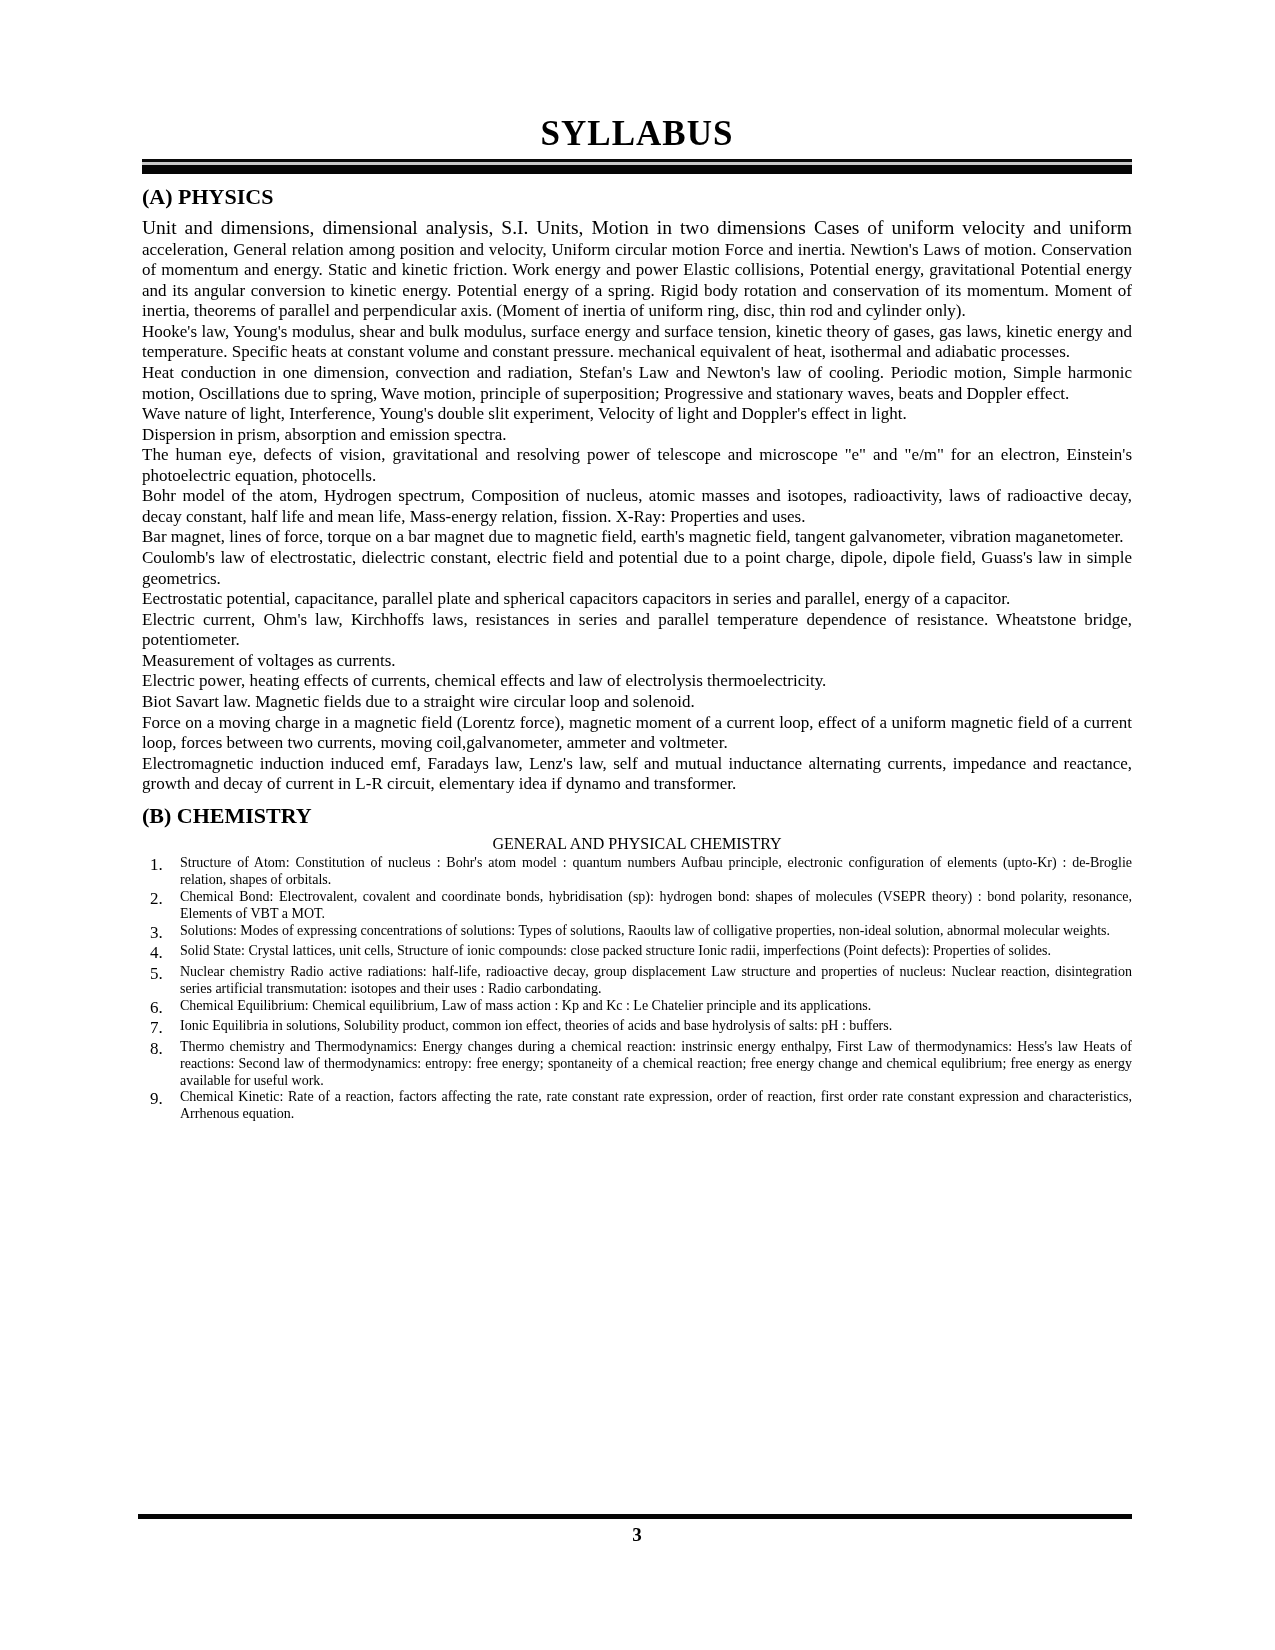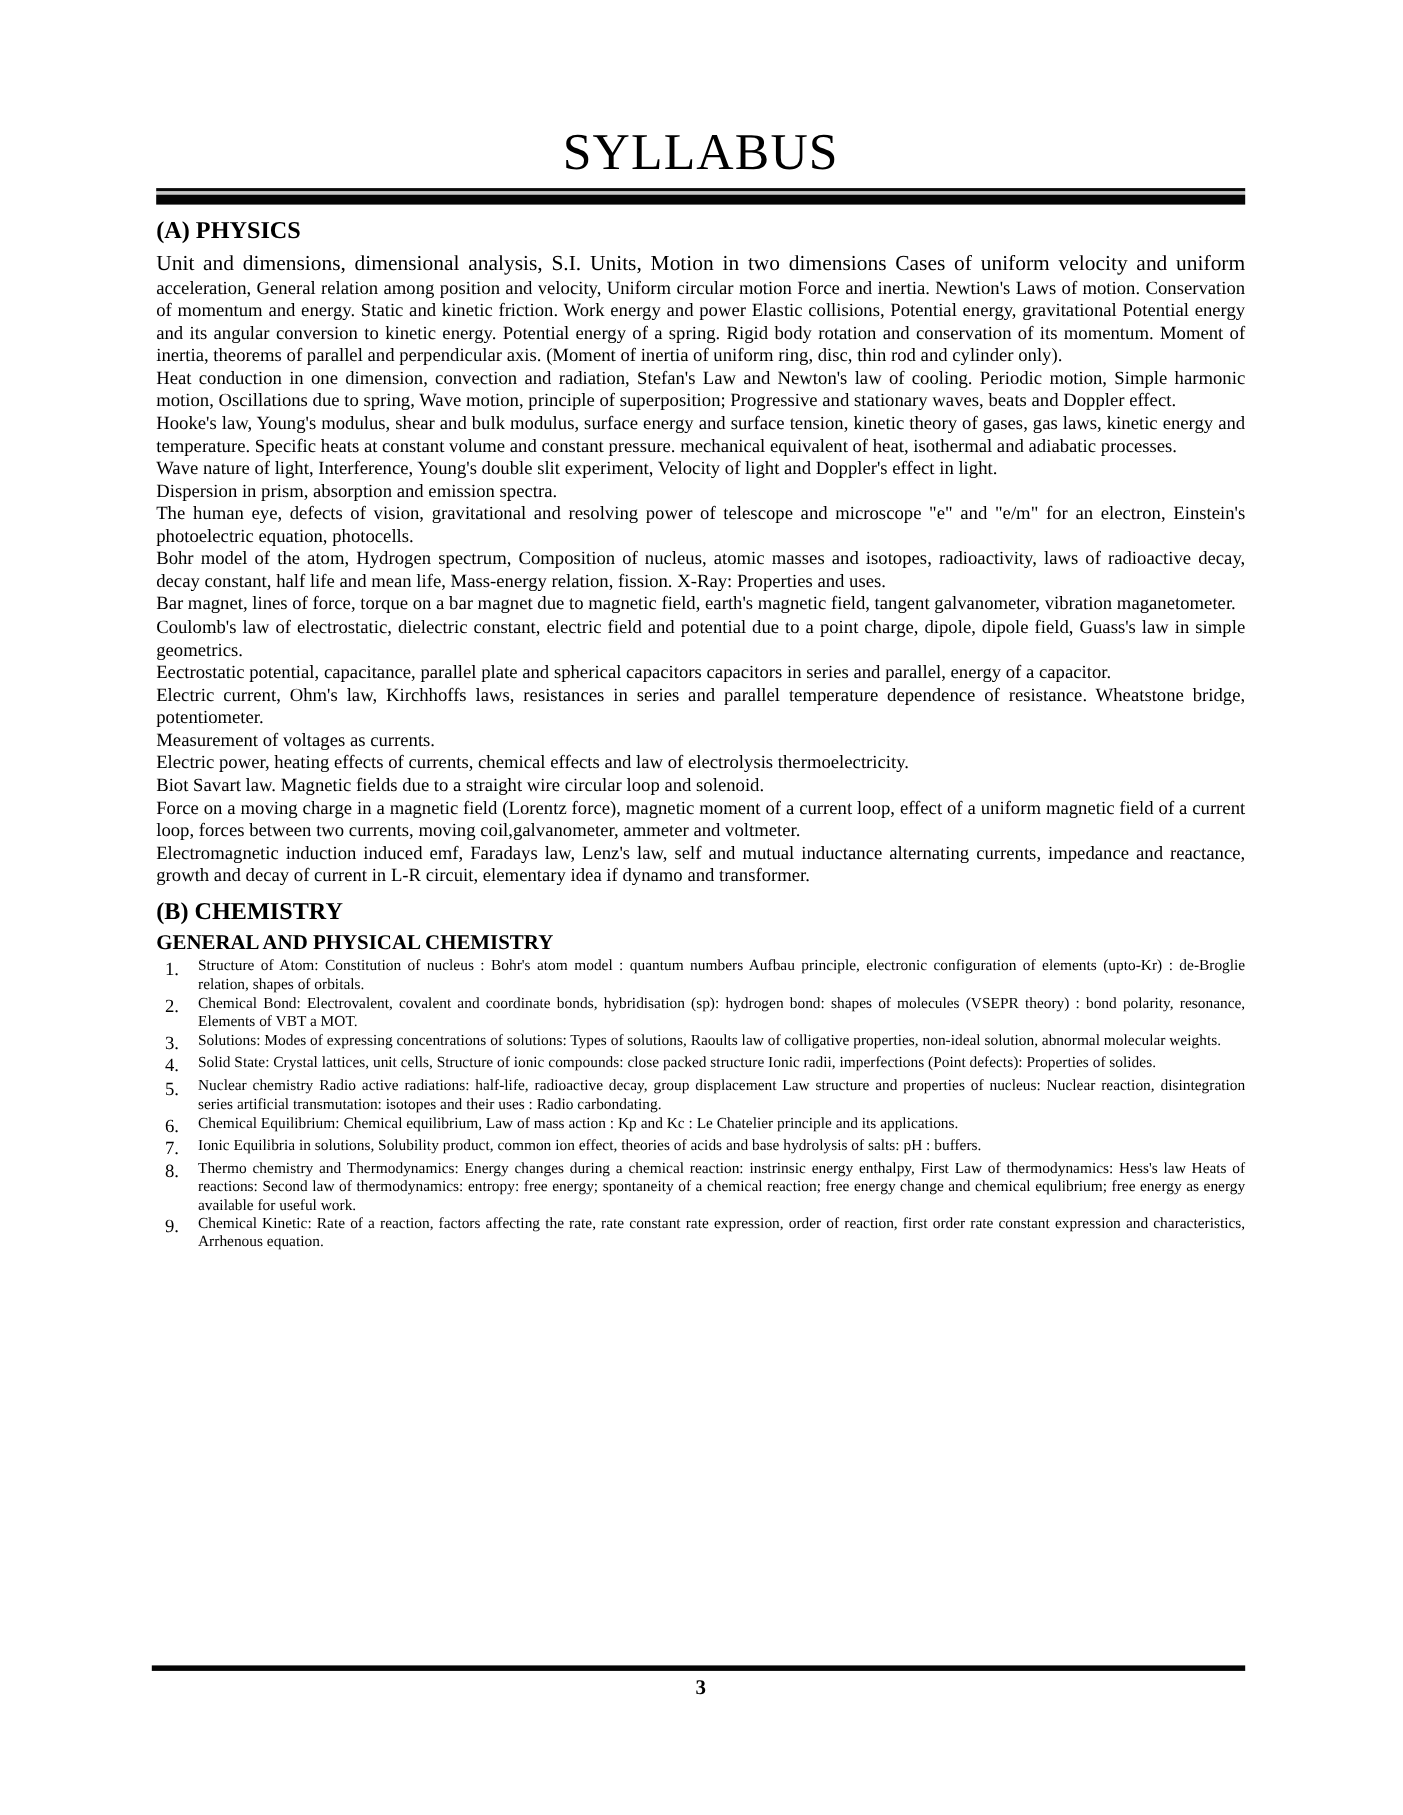--- a/index.html
+++ b/index.html
@@ -17,22 +17,22 @@
     overflow: hidden;
   }
   .content {
     position: absolute;
     left: 142px;
     top: 116px;
     width: 990px;
   }
   .doc-title {
     text-align: center;
-    font-size: 47px;
-    font-weight: normal;
+    font-size: 35px;
+    font-weight: bold;
     letter-spacing: 1px;
     line-height: 1.0;
     margin: 0 0 8px 0;
   }
   .title-rule { margin: 4px 0 10px 0; }
   .title-rule .rule-thin { height: 3px; background: #0a0a0a; }
   .title-rule .rule-gap  { height: 3px; background: #c8c8c8; }
   .title-rule .rule-thick{ height: 9px; background: #050505; }
   .doc-subtitle-wrap { text-align: center; margin: 6px 0 10px 0; }
   .doc-subtitle {
@@ -49,23 +49,24 @@
     margin: 8px 0 6px 0;
   }
   .body-par {
     font-size: 17px;
     line-height: 1.21;
     text-align: justify;
     margin: 0;
   }
   .first-par::first-line { font-size: 19.5px; }
   .chem-subheading {
-    font-size: 19px;
-    font-weight: bold;
+    font-size: 16px;
+    font-weight: normal;
     margin: 4px 0 2px 0;
+    text-align: center;
   }
   .chem-item {
     display: flex;
     align-items: flex-start;
   }
   .chem-num {
     flex: 0 0 30px;
     padding-left: 8px;
     font-size: 17px;
     line-height: 1.21;
@@ -106,22 +107,22 @@
       <div class="rule-thin"></div>
       <div class="rule-gap"></div>
       <div class="rule-thick"></div>
     </div>
 
 
     <div class="section-heading">(A) PHYSICS</div>
 
     <div>
         <p class="body-par first-par">Unit and dimensions, dimensional analysis, S.I. Units, Motion in two dimensions Cases of uniform velocity and uniform acceleration, General relation among position and velocity, Uniform circular motion Force and inertia. Newtion's Laws of motion. Conservation of momentum and energy. Static and kinetic friction. Work energy and power Elastic collisions, Potential energy, gravitational Potential energy and its angular conversion to kinetic energy. Potential energy of a spring. Rigid body rotation and conservation of its momentum. Moment of inertia, theorems of parallel and perpendicular axis. (Moment of inertia of uniform ring, disc, thin rod and cylinder only).</p>
+        <p class="body-par">Hooke's law, Young's modulus, shear and bulk modulus, surface energy and surface tension, kinetic theory of gases, gas laws, kinetic energy and temperature. Specific heats at constant volume and constant pressure. mechanical equivalent of heat, isothermal and adiabatic processes.</p>
         <p class="body-par">Heat conduction in one dimension, convection and radiation, Stefan's Law and Newton's law of cooling. Periodic motion, Simple harmonic motion, Oscillations due to spring, Wave motion, principle of superposition; Progressive and stationary waves, beats and Doppler effect.</p>
-        <p class="body-par">Hooke's law, Young's modulus, shear and bulk modulus, surface energy and surface tension, kinetic theory of gases, gas laws, kinetic energy and temperature. Specific heats at constant volume and constant pressure. mechanical equivalent of heat, isothermal and adiabatic processes.</p>
         <p class="body-par">Wave nature of light, Interference, Young's double slit experiment, Velocity of light and Doppler's effect in light.</p>
         <p class="body-par">Dispersion in prism, absorption and emission spectra.</p>
         <p class="body-par">The human eye, defects of vision, gravitational and resolving power of telescope and microscope "e" and "e/m" for an electron, Einstein's photoelectric equation, photocells.</p>
         <p class="body-par">Bohr model of the atom, Hydrogen spectrum, Composition of nucleus, atomic masses and isotopes, radioactivity, laws of radioactive decay, decay constant, half life and mean life, Mass-energy relation, fission. X-Ray: Properties and uses.</p>
         <p class="body-par">Bar magnet, lines of force, torque on a bar magnet due to magnetic field, earth's magnetic field, tangent galvanometer, vibration maganetometer.</p>
         <p class="body-par">Coulomb's law of electrostatic, dielectric constant, electric field and potential due to a point charge, dipole, dipole field, Guass's law in simple geometrics.</p>
         <p class="body-par">Eectrostatic potential, capacitance, parallel plate and spherical capacitors capacitors in series and parallel, energy of a capacitor.</p>
         <p class="body-par">Electric current, Ohm's law, Kirchhoffs laws, resistances in series and parallel temperature dependence of resistance. Wheatstone bridge, potentiometer.</p>
         <p class="body-par">Measurement of voltages as currents.</p>
         <p class="body-par">Electric power, heating effects of currents, chemical effects and law of electrolysis thermoelectricity.</p>

